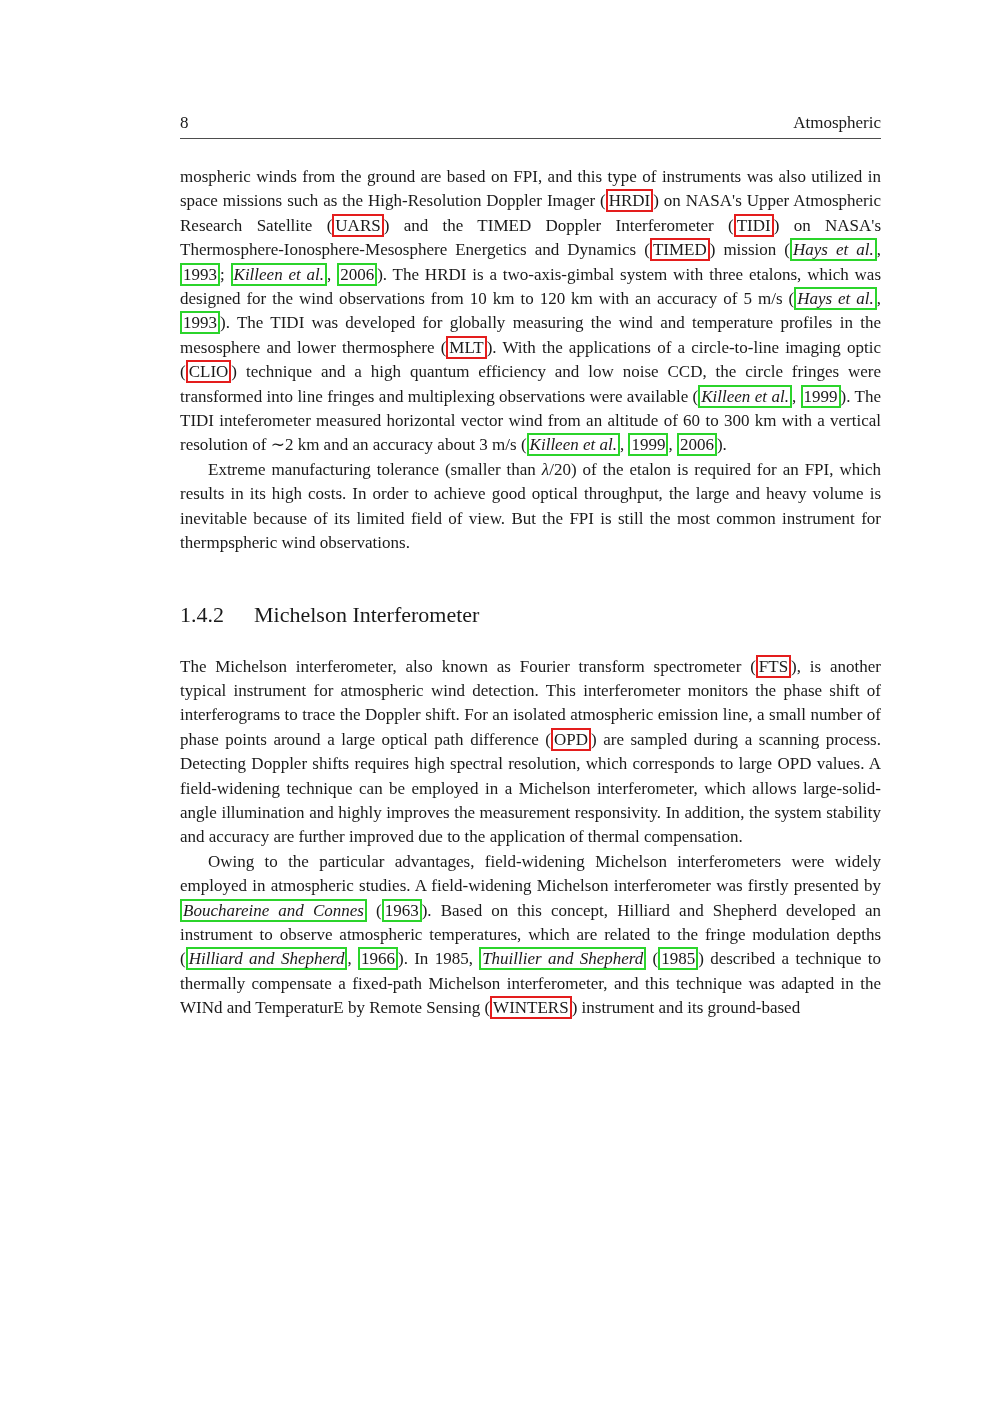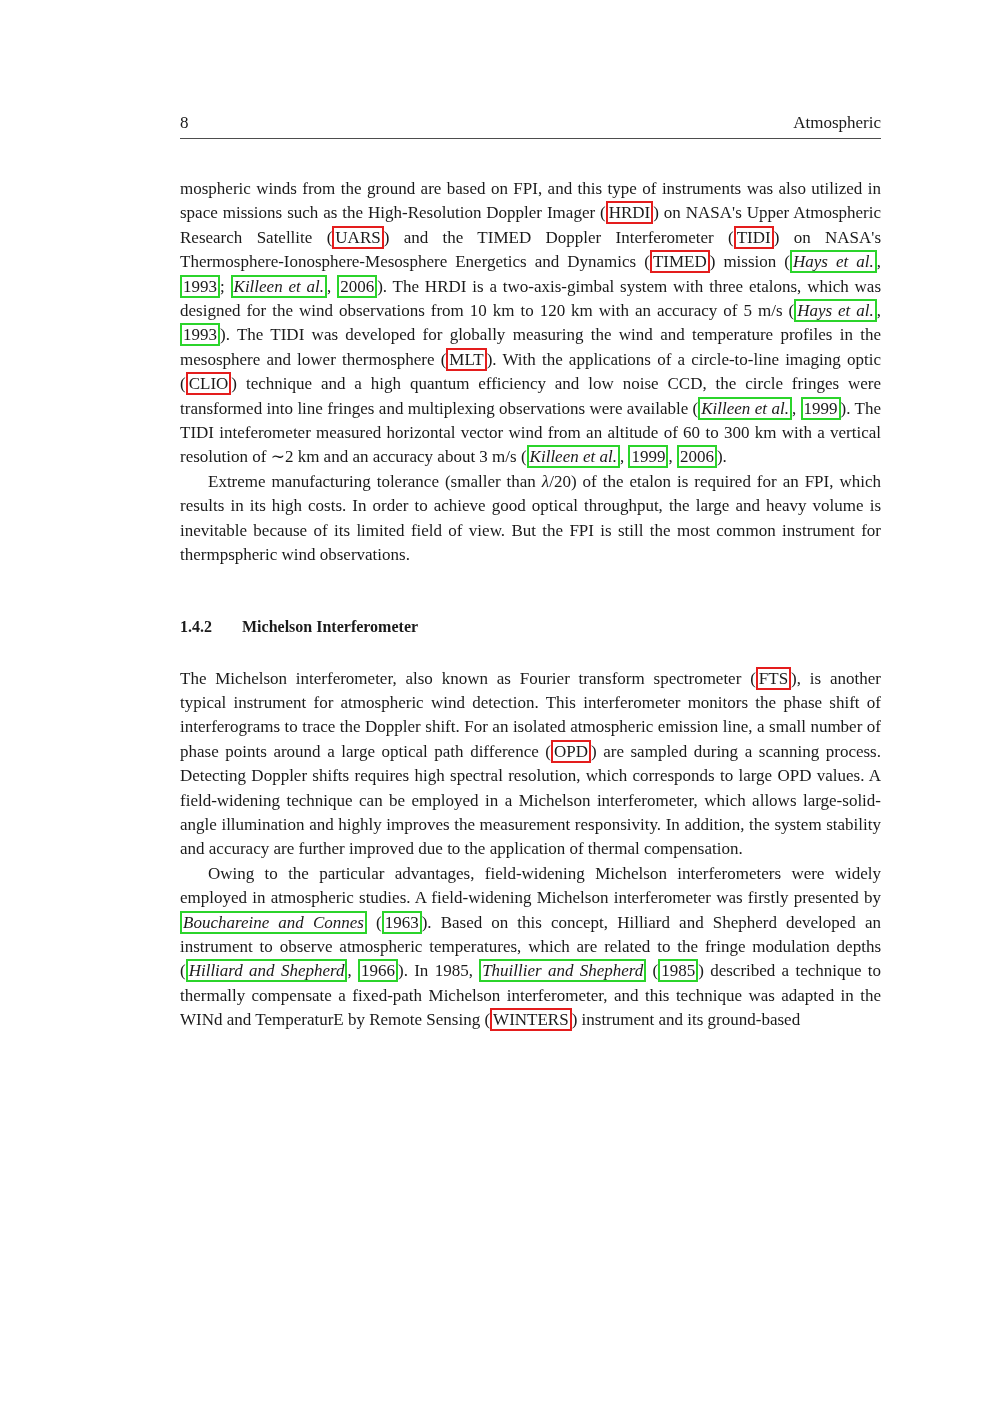--- a/index.html
+++ b/index.html
@@ -27,30 +27,30 @@
     justify-content: space-between;
     align-items: baseline;
     font-size: 17px;
     line-height: 21px;
   }
   .header-rule {
     border-bottom: 1.2px solid #4d4d4d;
     margin-top: 5px;
   }
   .document-body {
-    margin-top: 38px;
+    margin-top: 26px;
     font-size: 17px;
     line-height: 24.4px;
     text-align: justify;
   }
   p.para { margin: 0; }
   p.para.indent { text-indent: 28px; font-family: Liberation Serif, serif; }
   .section-heading {
-    font-size: 16px;
-    font-weight: bold;
+    font-size: 22px;
+    font-weight: normal;
     line-height: 26px;
     margin-top: 46px;
     margin-bottom: 27px;
     text-align: left;
   }
   .section-number { margin-right: 30px; }
   .box-red {
     border: 2px solid var(--acronym-box-color, #e41d1d);
     padding: 0 1px;
     white-space: nowrap;

